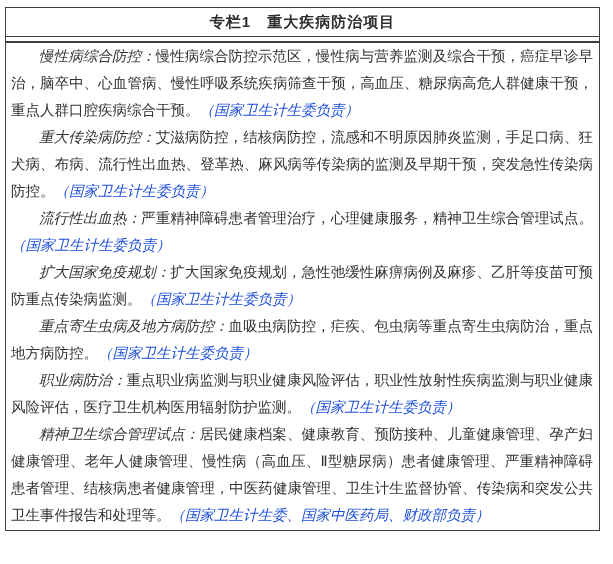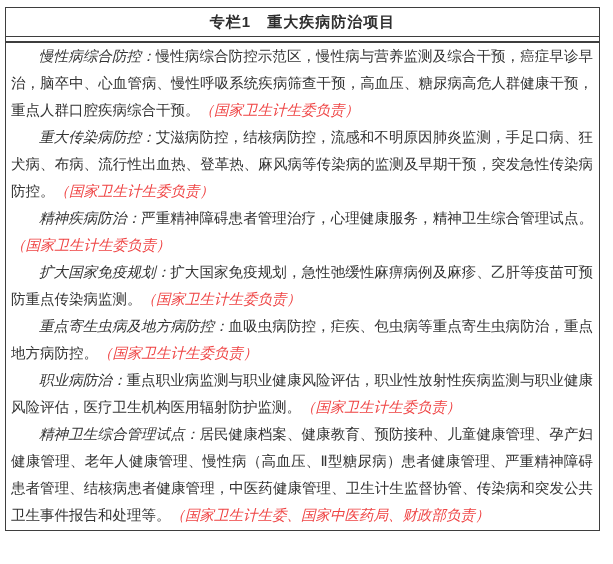--- a/index.html
+++ b/index.html
@@ -45,38 +45,38 @@
   p.section {
     margin: 0;
     text-indent: 28px;
   }
   .lead {
     font-weight: normal;
     font-style: italic;
   }
   .attr {
     font-style: italic;
-    color: #ef4444;
+    color: #1d4ed8;
   }
 </style>
 </head>
 <body>
 
 <div class="panel">
   <div class="panel-header">专栏1　重大疾病防治项目</div>
   <div class="panel-sep"></div>
   <div class="panel-body">
     <p class="section">
       <span class="lead">慢性病综合防控：</span><span>慢性病综合防控示范区，慢性病与营养监测及综合干预，癌症早诊早治，脑卒中、心血管病、慢性呼吸系统疾病筛查干预，高血压、糖尿病高危人群健康干预，重点人群口腔疾病综合干预。</span><span class="attr">（国家卫生计生委负责）</span>
     </p>
     <p class="section">
       <span class="lead">重大传染病防控：</span><span>艾滋病防控，结核病防控，流感和不明原因肺炎监测，手足口病、狂犬病、布病、流行性出血热、登革热、麻风病等传染病的监测及早期干预，突发急性传染病防控。</span><span class="attr">（国家卫生计生委负责）</span>
     </p>
     <p class="section">
-      <span class="lead">精神疾病防治：</span><span>严重精神障碍患者管理治疗，心理健康服务，精神卫生综合管理试点。</span><span class="attr">（国家卫生计生委负责）</span>
+      <span class="lead">流行性出血热：</span><span>严重精神障碍患者管理治疗，心理健康服务，精神卫生综合管理试点。</span><span class="attr">（国家卫生计生委负责）</span>
     </p>
     <p class="section">
       <span class="lead">扩大国家免疫规划：</span><span>扩大国家免疫规划，急性弛缓性麻痹病例及麻疹、乙肝等疫苗可预防重点传染病监测。</span><span class="attr">（国家卫生计生委负责）</span>
     </p>
     <p class="section">
       <span class="lead">重点寄生虫病及地方病防控：</span><span>血吸虫病防控，疟疾、包虫病等重点寄生虫病防治，重点地方病防控。</span><span class="attr">（国家卫生计生委负责）</span>
     </p>
     <p class="section">
       <span class="lead">职业病防治：</span><span>重点职业病监测与职业健康风险评估，职业性放射性疾病监测与职业健康风险评估，医疗卫生机构医用辐射防护监测。</span><span class="attr">（国家卫生计生委负责）</span>
     </p>

